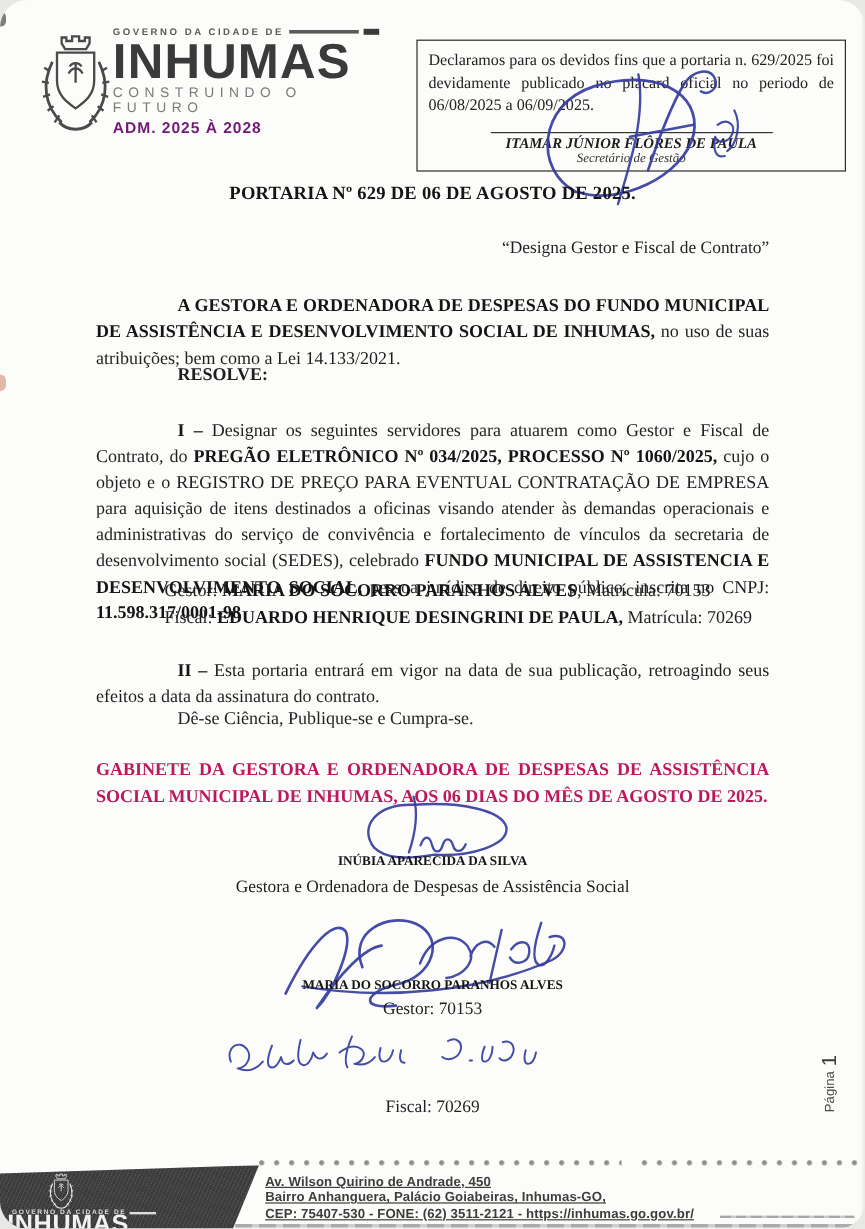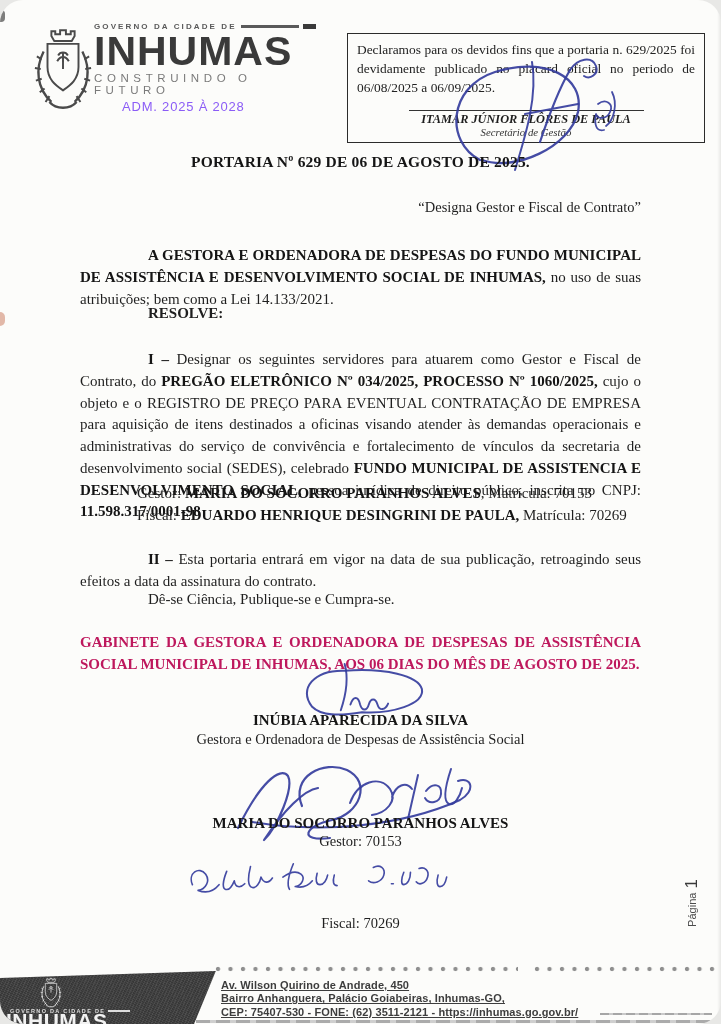--- a/index.html
+++ b/index.html
@@ -22,22 +22,22 @@
   .logo-text{position:absolute;left:64px;top:0;width:240px;}
   .gov-line{display:flex;align-items:center;gap:4px;white-space:nowrap;}
   .gov-label{font-family:"Liberation Sans",sans-serif;font-size:8px;font-weight:bold;
     letter-spacing:2.1px;color:#5a5a5a;}
   .gov-rule{display:inline-block;width:58px;height:3px;background:#5a5a5a;}
   .gov-rule2{display:inline-block;width:13px;height:5px;background:#3a3a3a;}
   .city-name{font-family:"Liberation Sans",sans-serif;font-weight:bold;font-size:41px;
     line-height:40px;letter-spacing:1px;color:#3a3a3a;margin-top:0;}
   .slogan{font-family:"Liberation Sans",sans-serif;font-size:11.5px;letter-spacing:4.6px;
     color:#7a7a7a;margin-top:1px;}
-  .adm{font-family:"Liberation Sans",sans-serif;font-size:13px;font-weight:normal;
-    letter-spacing:.8px;color:#8b5cf6;margin-top:3px;margin-left:28px;}
+  .adm{font-family:"Liberation Sans",sans-serif;font-size:13px;font-weight:bold;
+    letter-spacing:.8px;color:#701a75;margin-top:3px;}
 
   
   .decl-box{position:absolute;left:347px;top:33px;width:358px;height:110px;
     border:1.5px solid #2b2b2b;box-sizing:border-box;padding:6px 9px 0 9px;}
   .decl-text{font-size:13.4px;line-height:1.42;text-align:justify;margin:0;color:#222;}
   .decl-sign{position:absolute;left:0;right:0;bottom:4px;text-align:center;}
   .decl-rule{width:235px;margin:0 auto 1px auto;border-top:1.3px solid #333;}
   .decl-name{font-size:12.3px;font-weight:bold;font-style:italic;color:#1e1e1e;}
   .decl-role{font-size:10.8px;font-style:italic;color:#333;margin-top:-1px;}
   .sig{position:absolute;pointer-events:none;}
@@ -50,21 +50,21 @@
   .preamble{top:230px;text-align:justify;text-indent:68px;}
   .resolve{top:303px;font-weight:bold;text-indent:68px;}
   .item1{top:334px;text-align:justify;text-indent:68px;}
   .designations{top:483px;padding-left:57px;}
   .item2{top:534px;text-align:justify;text-indent:68px;}
   .closing{top:589px;text-indent:68px;}
   .cabinet{top:620px;text-align:justify;font-weight:bold;color:#be185d;margin-top:12px;}
   b{color:#151515;}
 
   .centered{position:absolute;left:80px;width:561px;text-align:center;}
-  .signer-name{font-weight:bold;font-size:15px;color:#151515;}
+  .signer-name{font-weight:bold;font-size:11px;color:#151515;}
   .signer-role{font-size:14.5px;}
 
   
   .page-num{position:absolute;left:622px;top:883px;width:140px;height:40px;
     transform:rotate(-90deg);display:flex;align-items:center;justify-content:center;gap:4px;
     font-family:"Liberation Sans",sans-serif;color:#4c4c4c;}
   .page-num .lbl{font-size:11px;}
   .page-num .num{font-size:17px;color:#3a3a3a;}
 
   

